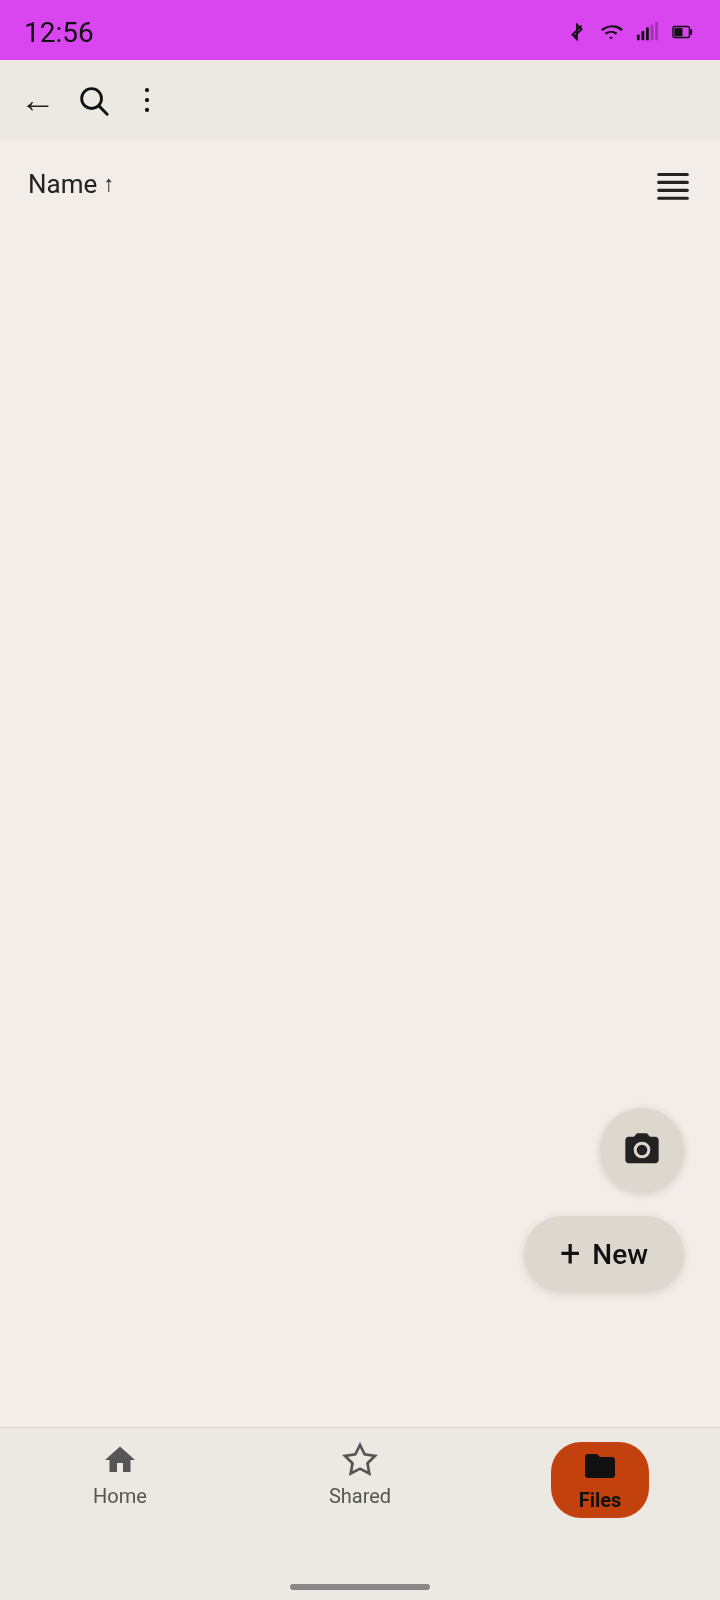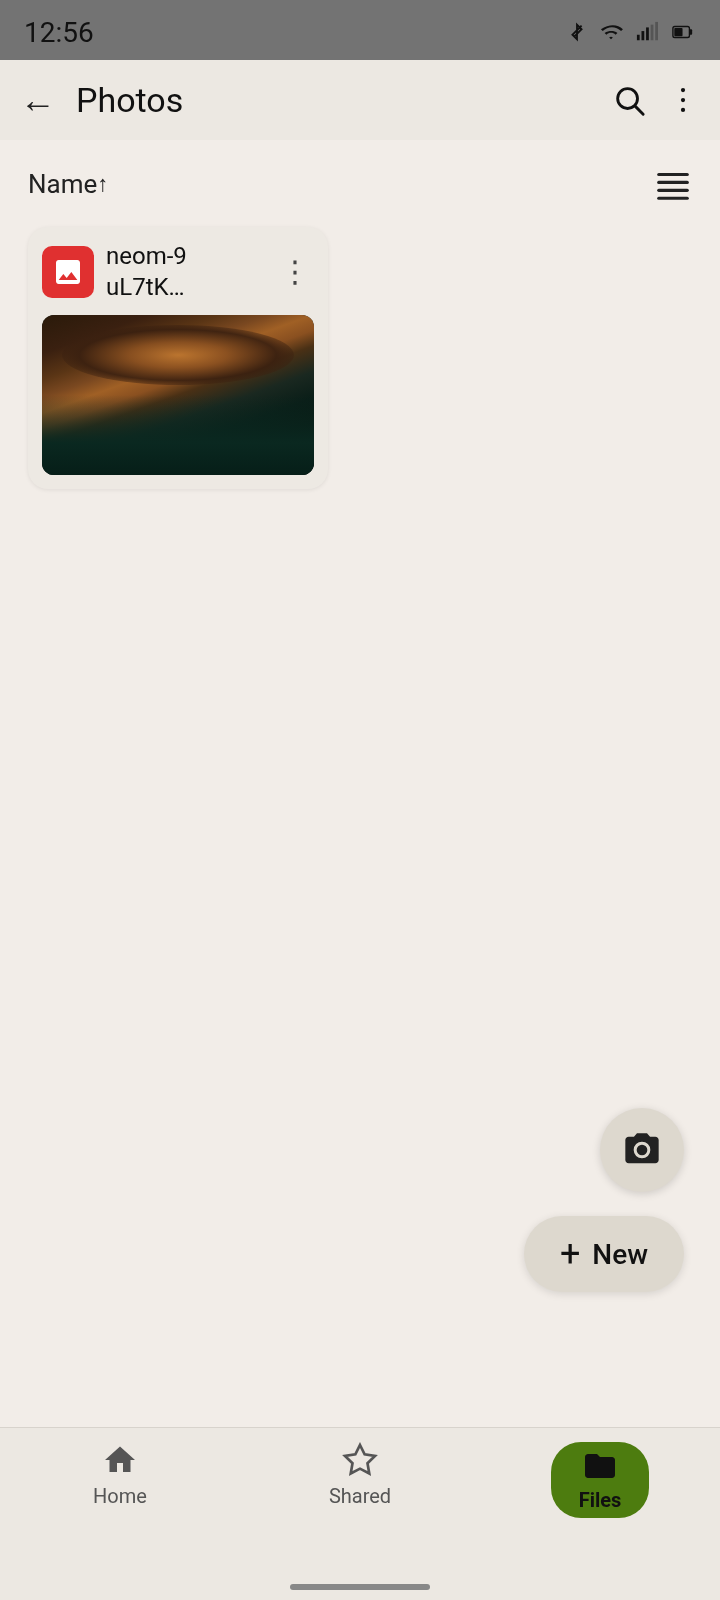--- a/index.html
+++ b/index.html
@@ -12,21 +12,21 @@
       position: relative;
       overflow: hidden;
     }
 
     
     .status-bar {
       display: flex;
       justify-content: space-between;
       align-items: center;
       padding: 12px 24px 8px 24px;
-      background: #737373;
+      background: #d946ef;
       height: 60px;
     }
     .status-time {
       font-size: 28px;
       font-weight: 400;
       color: #111;
     }
     .status-icons {
       display: flex;
       align-items: center;
@@ -63,21 +63,21 @@
     
     .sort-row {
       display: flex;
       justify-content: space-between;
       align-items: center;
       padding: 24px 28px 16px 28px;
     }
     .sort-label {
       display: flex;
       align-items: center;
-      gap: 0;
+      gap: 6px;
       font-size: 26px;
       color: #222;
       font-weight: 400;
     }
     .sort-arrow {
       font-size: 22px;
     }
 
     
     .file-grid {
@@ -239,21 +239,21 @@
     }
     .nav-label {
       font-size: 20px;
       color: #555;
     }
     .nav-item.active .nav-label {
       color: #111;
       font-weight: 700;
     }
     .nav-active-bg {
-      background: #4d7c0f;
+      background: #c2410c;
       border-radius: 30px;
       padding: 6px 28px;
       display: flex;
       flex-direction: column;
       align-items: center;
       gap: 4px;
     }
 
     
     .home-indicator {
@@ -308,21 +308,20 @@
       <svg width="26" height="22" viewBox="0 0 24 24" fill="none">
         <rect x="1" y="6" width="18" height="12" rx="2" stroke="#111" stroke-width="1.5"></rect>
         <rect x="19" y="9" width="3" height="6" rx="1" fill="#111"></rect>
         <rect x="2.5" y="7.5" width="9" height="9" rx="1" fill="#111"></rect>
       </svg>
     </div>
   </div>
 
   <div class="app-bar">
     <span class="app-bar-back">←</span>
-    <span class="app-bar-title">Photos</span>
     <div class="app-bar-actions">
       <svg width="34" height="34" viewBox="0 0 24 24" fill="none" style="cursor:pointer">
         <circle cx="11" cy="11" r="7" stroke="#111" stroke-width="2"></circle>
         <line x1="16.5" y1="16.5" x2="22" y2="22" stroke="#111" stroke-width="2" stroke-linecap="round"></line>
       </svg>
       <svg width="34" height="34" viewBox="0 0 24 24" fill="#111" style="cursor:pointer">
         <circle cx="12" cy="5" r="1.5"></circle>
         <circle cx="12" cy="12" r="1.5"></circle>
         <circle cx="12" cy="19" r="1.5"></circle>
       </svg>
@@ -337,36 +336,20 @@
         <span class="sort-arrow">↑</span>
       </div>
       <svg width="38" height="38" viewBox="0 0 24 24" fill="none" style="cursor:pointer">
         <rect x="2" y="5" width="20" height="2" rx="1" fill="#222"></rect>
         <rect x="2" y="10" width="20" height="2" rx="1" fill="#222"></rect>
         <rect x="2" y="15" width="20" height="2" rx="1" fill="#222"></rect>
         <rect x="2" y="20" width="20" height="2" rx="1" fill="#222"></rect>
       </svg>
     </div>
 
-    <div class="file-grid">
-      <div class="file-card">
-        <div class="file-card-header">
-          <div class="file-icon">
-            <svg width="32" height="32" viewBox="0 0 24 24" fill="white">
-              <path d="M21 19V5c0-1.1-.9-2-2-2H5c-1.1 0-2 .9-2 2v14c0 1.1.9 2 2 2h14c1.1 0 2-.9 2-2zM8.5 13.5l2.5 3.01L14.5 12l4.5 6H5l3.5-4.5z"></path>
-            </svg>
-          </div>
-          <span class="file-name">neom-9<br>uL7tK…</span>
-          <span class="file-more">⋮</span>
-        </div>
-        <div class="file-thumbnail">
-          <div class="thumbnail-img"></div>
-        </div>
-      </div>
-    </div>
 
     <div class="fab-camera">
       <svg width="40" height="40" viewBox="0 0 24 24" fill="none">
         <path d="M12 15.2A3.2 3.2 0 1 0 12 8.8a3.2 3.2 0 0 0 0 6.4z" fill="#222"></path>
         <path d="M9 2L7.17 4H4c-1.1 0-2 .9-2 2v12c0 1.1.9 2 2 2h16c1.1 0 2-.9 2-2V6c0-1.1-.9-2-2-2h-3.17L15 2H9zm3 15a5 5 0 1 1 0-10 5 5 0 0 1 0 10z" fill="#222"></path>
       </svg>
     </div>
 
     <div class="fab-new">
       <span class="fab-new-plus">+</span>

